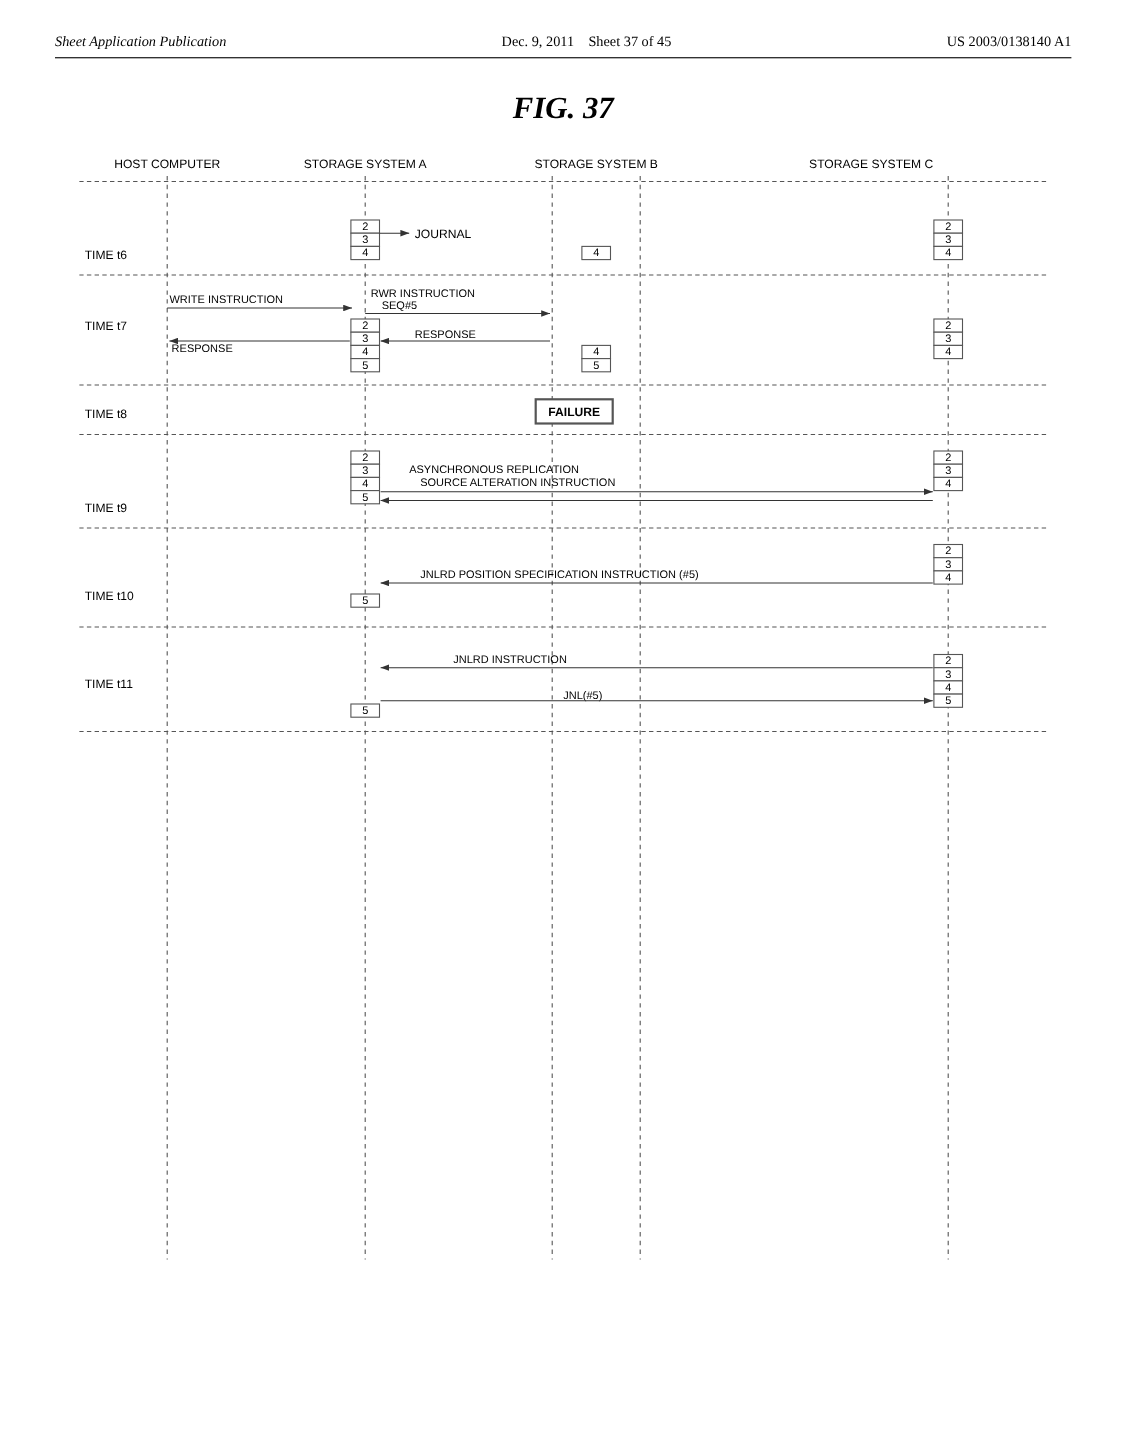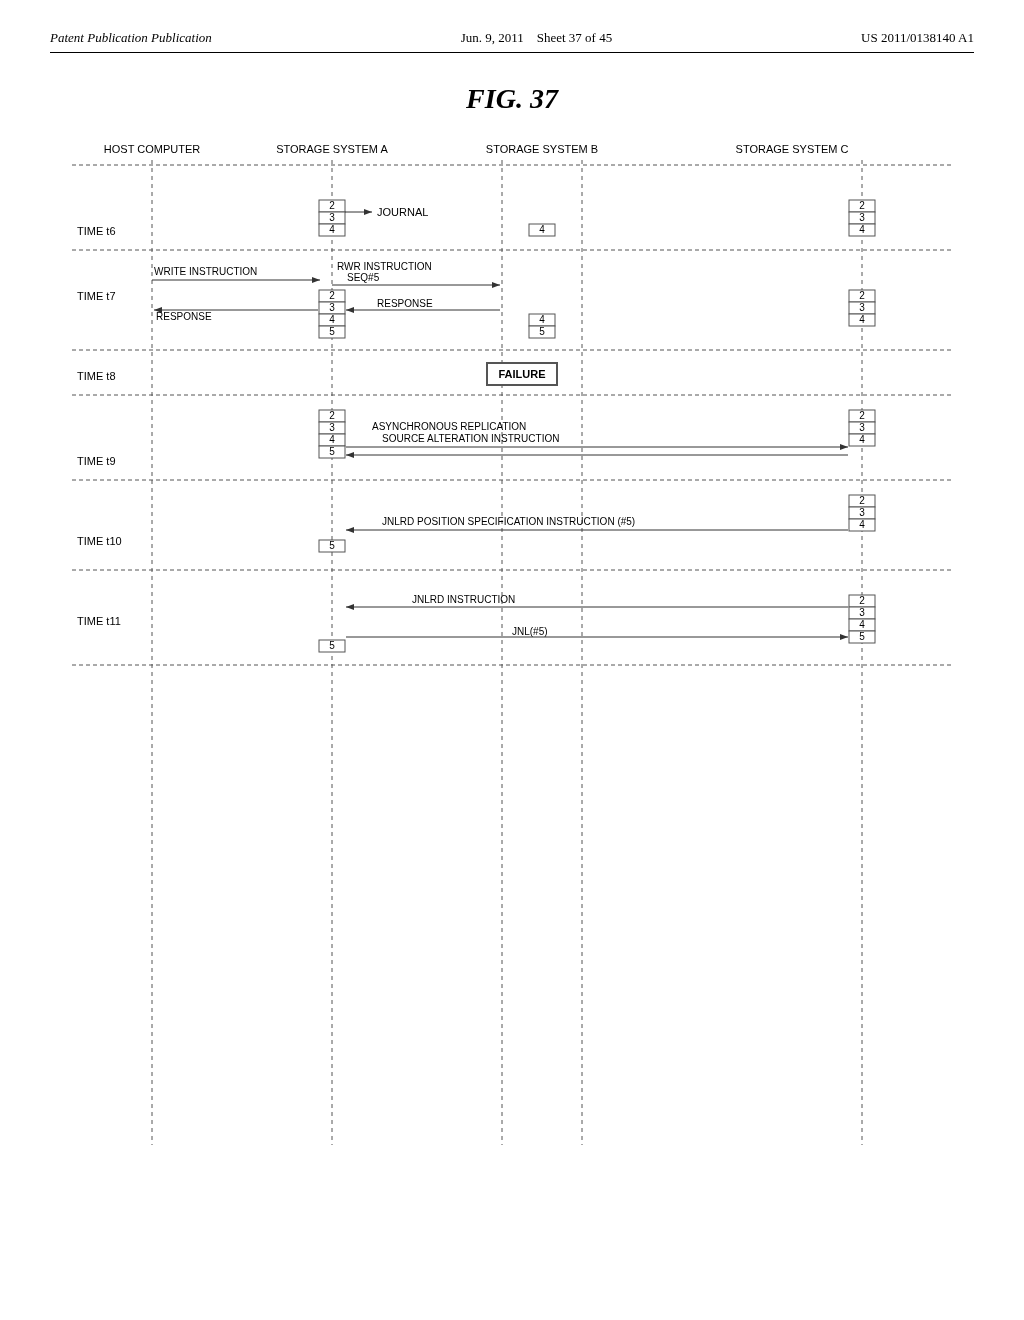--- a/index.html
+++ b/index.html
@@ -62,26 +62,26 @@
       display: block;
       width: 100%;
     }
   </style>
 </head>
 <body>
 
 <div class="page">
 
   <div class="header">
-    <span class="header-left">Patent Publication Publication</span>
+    <span class="header-left">Sheet Application Publication</span>
     <span class="header-center">
-      <span>Jun. 9, 2011</span>&nbsp;&nbsp;&nbsp;
+      <span>Dec. 9, 2011</span>&nbsp;&nbsp;&nbsp;
       <span>Sheet 37 of 45</span>
     </span>
-    <span class="header-right">US 2011/0138140 A1</span>
+    <span class="header-right">US 2003/0138140 A1</span>
   </div>
 
   <div class="fig-title">FIG. 37</div>
 
   <div class="diagram">
     <svg viewBox="0 0 880 1020" xmlns="http://www.w3.org/2000/svg" style="font-family: Arial, sans-serif; font-size: 11px;">
 
       <text x="80" y="18" text-anchor="middle" font-size="11" font-family="Arial">HOST COMPUTER</text>
       <text x="260" y="18" text-anchor="middle" font-size="11" font-family="Arial">STORAGE SYSTEM A</text>
       <text x="470" y="18" text-anchor="middle" font-size="11" font-family="Arial">STORAGE SYSTEM B</text>

